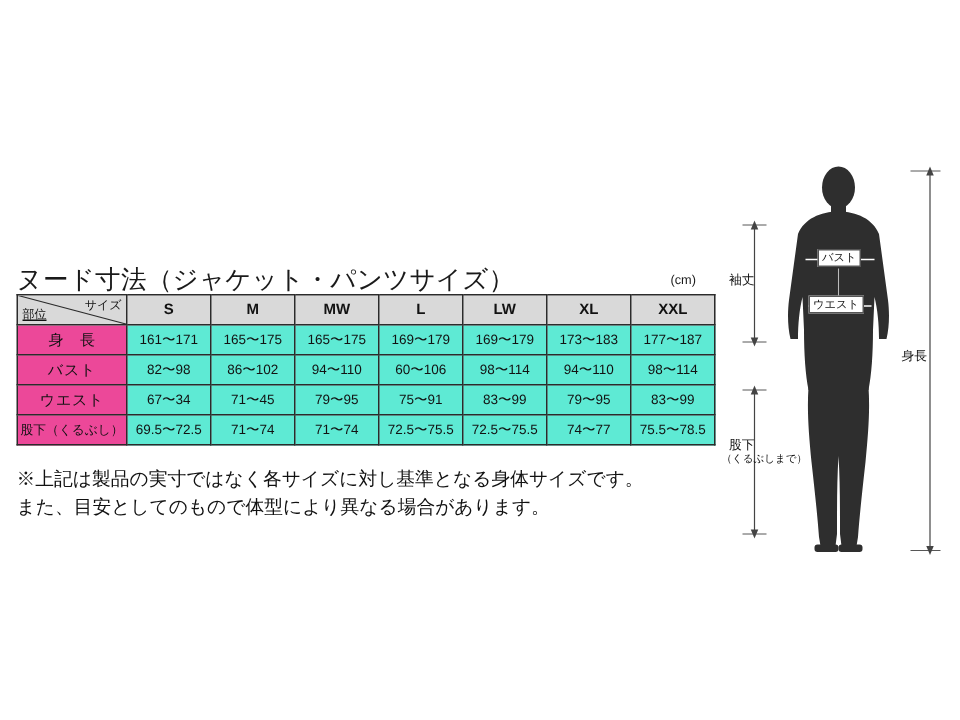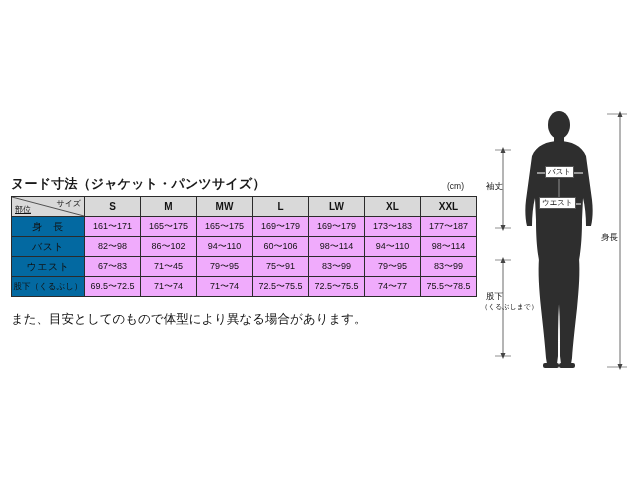--- a/index.html
+++ b/index.html
@@ -19,22 +19,22 @@
     width: 640px;
     height: 480px;
     background: #ffffff;
   }
 
   
   .title {
     position: absolute;
     left: 11px;
     top: 175px;
-    font-size: 13px;
-    font-weight: bold;
+    font-size: 17px;
+    font-weight: normal;
     letter-spacing: 0.2px;
     white-space: nowrap;
   }
   .unit {
     position: absolute;
     left: 447px;
     top: 181px;
     font-size: 8.5px;
     color: #1a1a1a;
   }
@@ -86,32 +86,32 @@
   }
   .corner-cell .lbl-part {
     position: absolute;
     left: 3px;
     bottom: 1px;
     font-size: 8px;
     font-weight: normal;
     text-decoration: underline;
   }
   td.rowhead {
-    background: #0369a1;
+    background: #ec4899;
     font-weight: bold;
     font-size: 10px;
     letter-spacing: 0.5px;
   }
   td.rowhead.small {
     font-size: 8.5px;
     letter-spacing: 0;
     font-family: Liberation Mono, monospace;
   }
   td.val {
-    background: #f0abfc;
+    background: #5eead4;
     font-size: 9px;
   }
 
   
   .note {
     position: absolute;
     left: 11px;
     top: 310px;
     width: 470px;
     font-size: 12.5px;
@@ -189,21 +189,21 @@
           <td class="val">82〜98</td>
           <td class="val">86〜102</td>
           <td class="val">94〜110</td>
           <td class="val">60〜106</td>
           <td class="val">98〜114</td>
           <td class="val">94〜110</td>
           <td class="val">98〜114</td>
         </tr>
         <tr>
           <td class="rowhead">ウエスト</td>
-          <td class="val">67〜83</td>
+          <td class="val">67〜34</td>
           <td class="val">71〜45</td>
           <td class="val">79〜95</td>
           <td class="val">75〜91</td>
           <td class="val">83〜99</td>
           <td class="val">79〜95</td>
           <td class="val">83〜99</td>
         </tr>
         <tr>
           <td class="rowhead small">股下（くるぶし）</td>
           <td class="val">69.5〜72.5</td>
@@ -212,20 +212,21 @@
           <td class="val">72.5〜75.5</td>
           <td class="val">72.5〜75.5</td>
           <td class="val">74〜77</td>
           <td class="val">75.5〜78.5</td>
         </tr>
       </tbody>
     </table>
   </div>
 
   <div class="note">
+    <div>※上記は製品の実寸ではなく各サイズに対し基準となる身体サイズです。</div>
     <div>また、目安としてのもので体型により異なる場合があります。</div>
   </div>
 
   <div class="figure">
     <svg width="150" height="265" viewBox="0 0 150 265">
 
       <g fill="#2e2e2e">
 
         <ellipse cx="72" cy="17" rx="11" ry="14"></ellipse>
 

